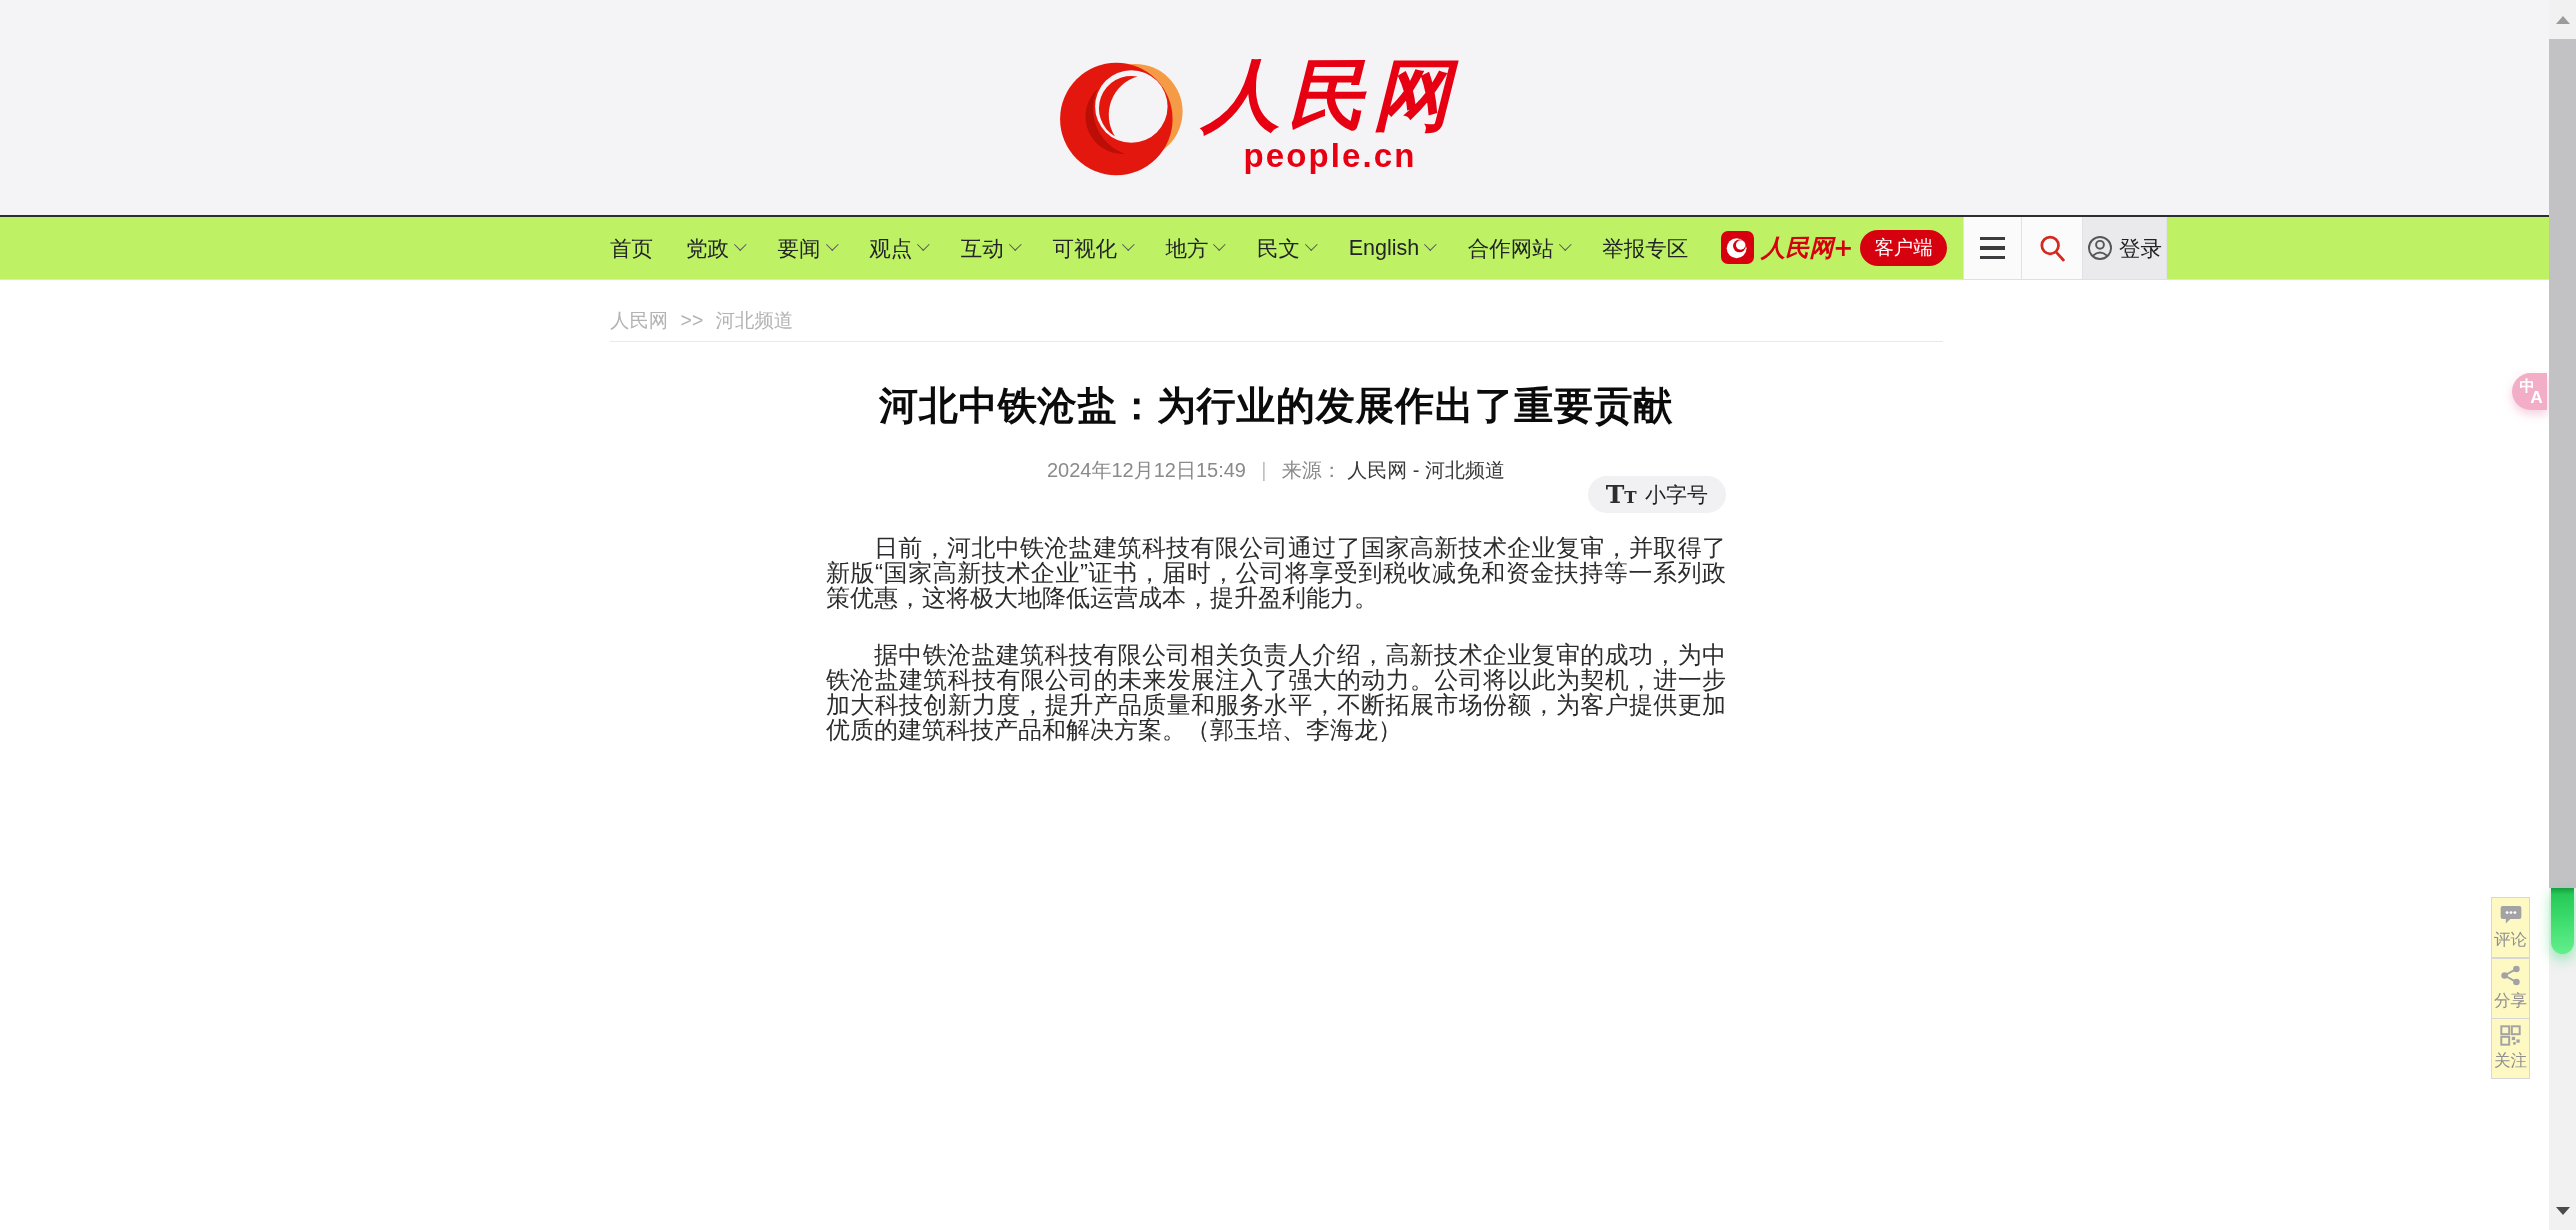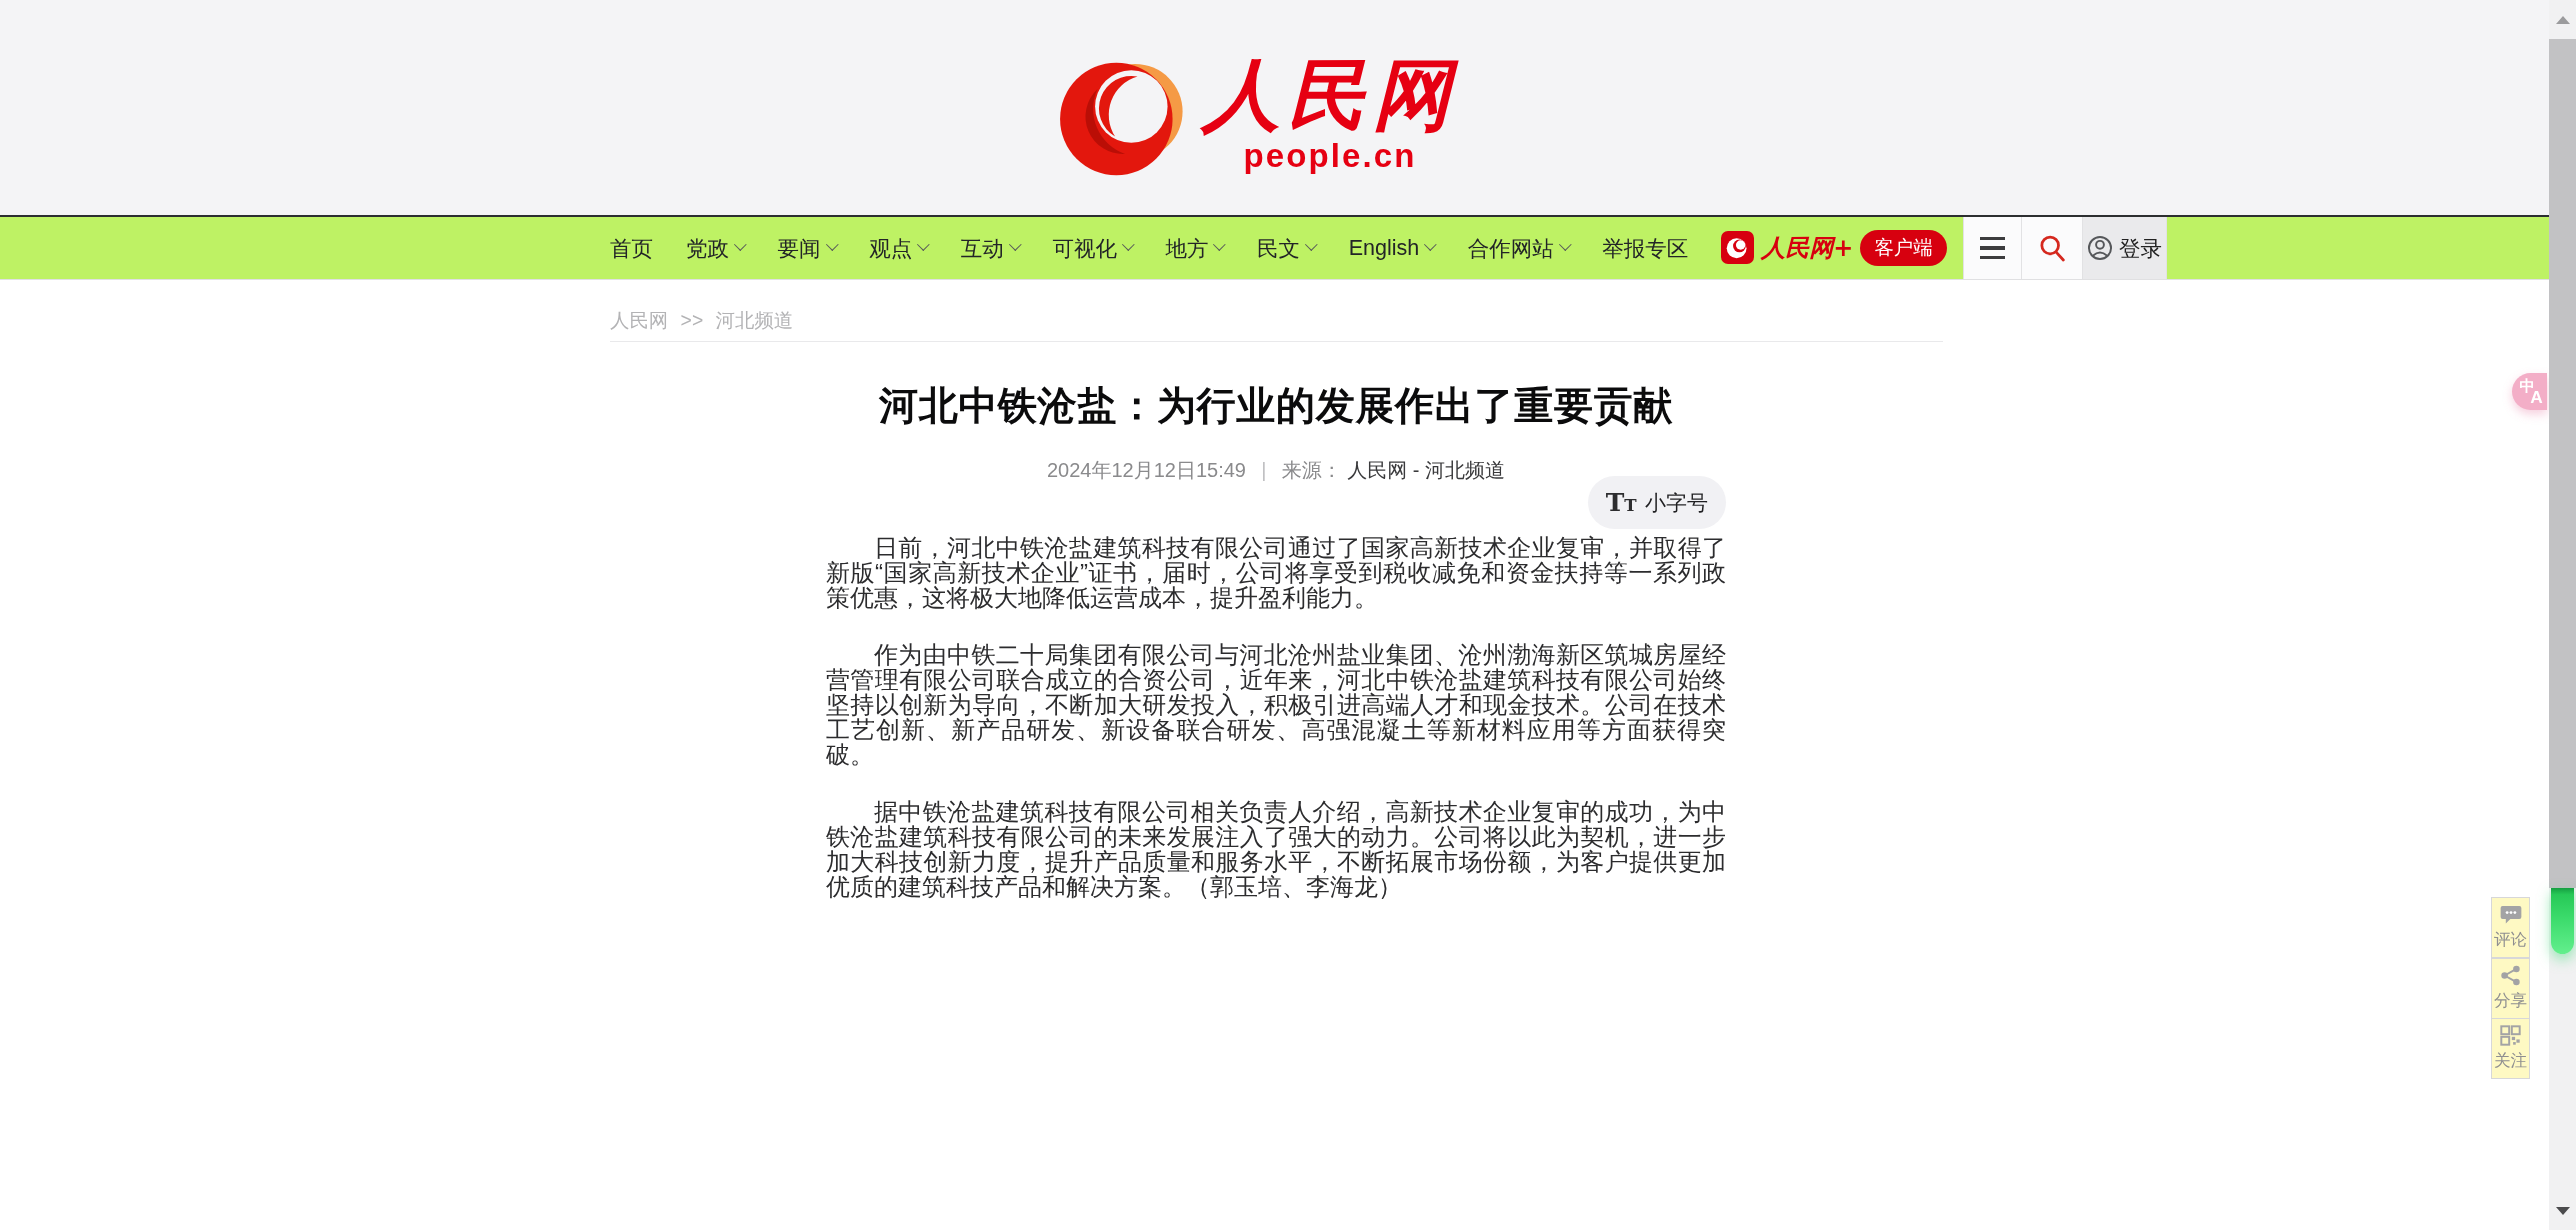--- a/index.html
+++ b/index.html
@@ -42,21 +42,21 @@
   .content-divider{position:absolute;left:610px;top:341px;width:1333px;height:0.7px;background:#e9e9eb;}
 
   
   .article{position:absolute;left:826px;top:360px;width:900px;}
   .article h1{margin:21px 0 0;text-align:center;font-size:39px;line-height:50px;
               font-weight:700;color:#0b0b0c;letter-spacing:0.7px;}
   .meta{margin-top:26px;text-align:center;font-size:20px;color:#8a8a8c;}
   .meta .pipe{margin:0 9.7px;color:#c0c0c2;}
   .meta .src{color:#3a3a3c;text-decoration:none;cursor:pointer;}
   .fontsize-pill{position:absolute;right:0;top:116px;height:37px;background:#f1f1f4;border-radius:692px;
-                 display:flex;align-items:center;padding:8px 18px;cursor:pointer;}
+                 display:flex;align-items:center;padding:0 18px;cursor:pointer;}
   .t-big{font-family:"DejaVu Serif",serif;font-weight:bold;font-size:25px;color:#2d2d2f;}
   .t-small{font-family:"DejaVu Serif",serif;font-weight:bold;font-size:16.6px;color:#2d2d2f;}
   .fs-label{font-size:21px;color:#1f1f21;margin-left:8.3px;}
   .body-text{margin-top:51px;}
   .body-text p{font-size:24px;line-height:25px;color:#2c2c2e;text-indent:2em;
                text-align:justify;margin:0 0 32px;}
 
   
   .translate-tab{position:absolute;left:2512px;top:373px;width:35px;height:37px;background:#f3aec7;
                  border-radius:18.7px 0 0 18.7px;box-shadow:0 4.2px 9.7px rgba(230,120,160,.35);
@@ -197,21 +197,20 @@
       <a class="src">人民网 - 河北频道</a>
     </div>
     <div class="fontsize-pill">
       <span class="tt">
         <span class="t-big">T</span><span class="t-small">T</span>
       </span>
       <span class="fs-label">小字号</span>
     </div>
     <div class="body-text">
       <p>日前，河北中铁沧盐建筑科技有限公司通过了国家高新技术企业复审，并取得了新版“国家高新技术企业”证书，届时，公司将享受到税收减免和资金扶持等一系列政策优惠，这将极大地降低运营成本，提升盈利能力。</p>
-      <p>作为由中铁二十局集团有限公司与河北沧州盐业集团、沧州渤海新区筑城房屋经营管理有限公司联合成立的合资公司，近年来，河北中铁沧盐建筑科技有限公司始终坚持以创新为导向，不断加大研发投入，积极引进高端人才和现金技术。公司在技术工艺创新、新产品研发、新设备联合研发、高强混凝土等新材料应用等方面获得突破。</p>
       <p>据中铁沧盐建筑科技有限公司相关负责人介绍，高新技术企业复审的成功，为中铁沧盐建筑科技有限公司的未来发展注入了强大的动力。公司将以此为契机，进一步加大科技创新力度，提升产品质量和服务水平，不断拓展市场份额，为客户提供更加优质的建筑科技产品和解决方案。（郭玉培、李海龙）</p>
     </div>
 
   </main>
 
   <div class="translate-tab">
     <span class="zh">中</span>
     <span class="en">A</span>
   </div>
 

